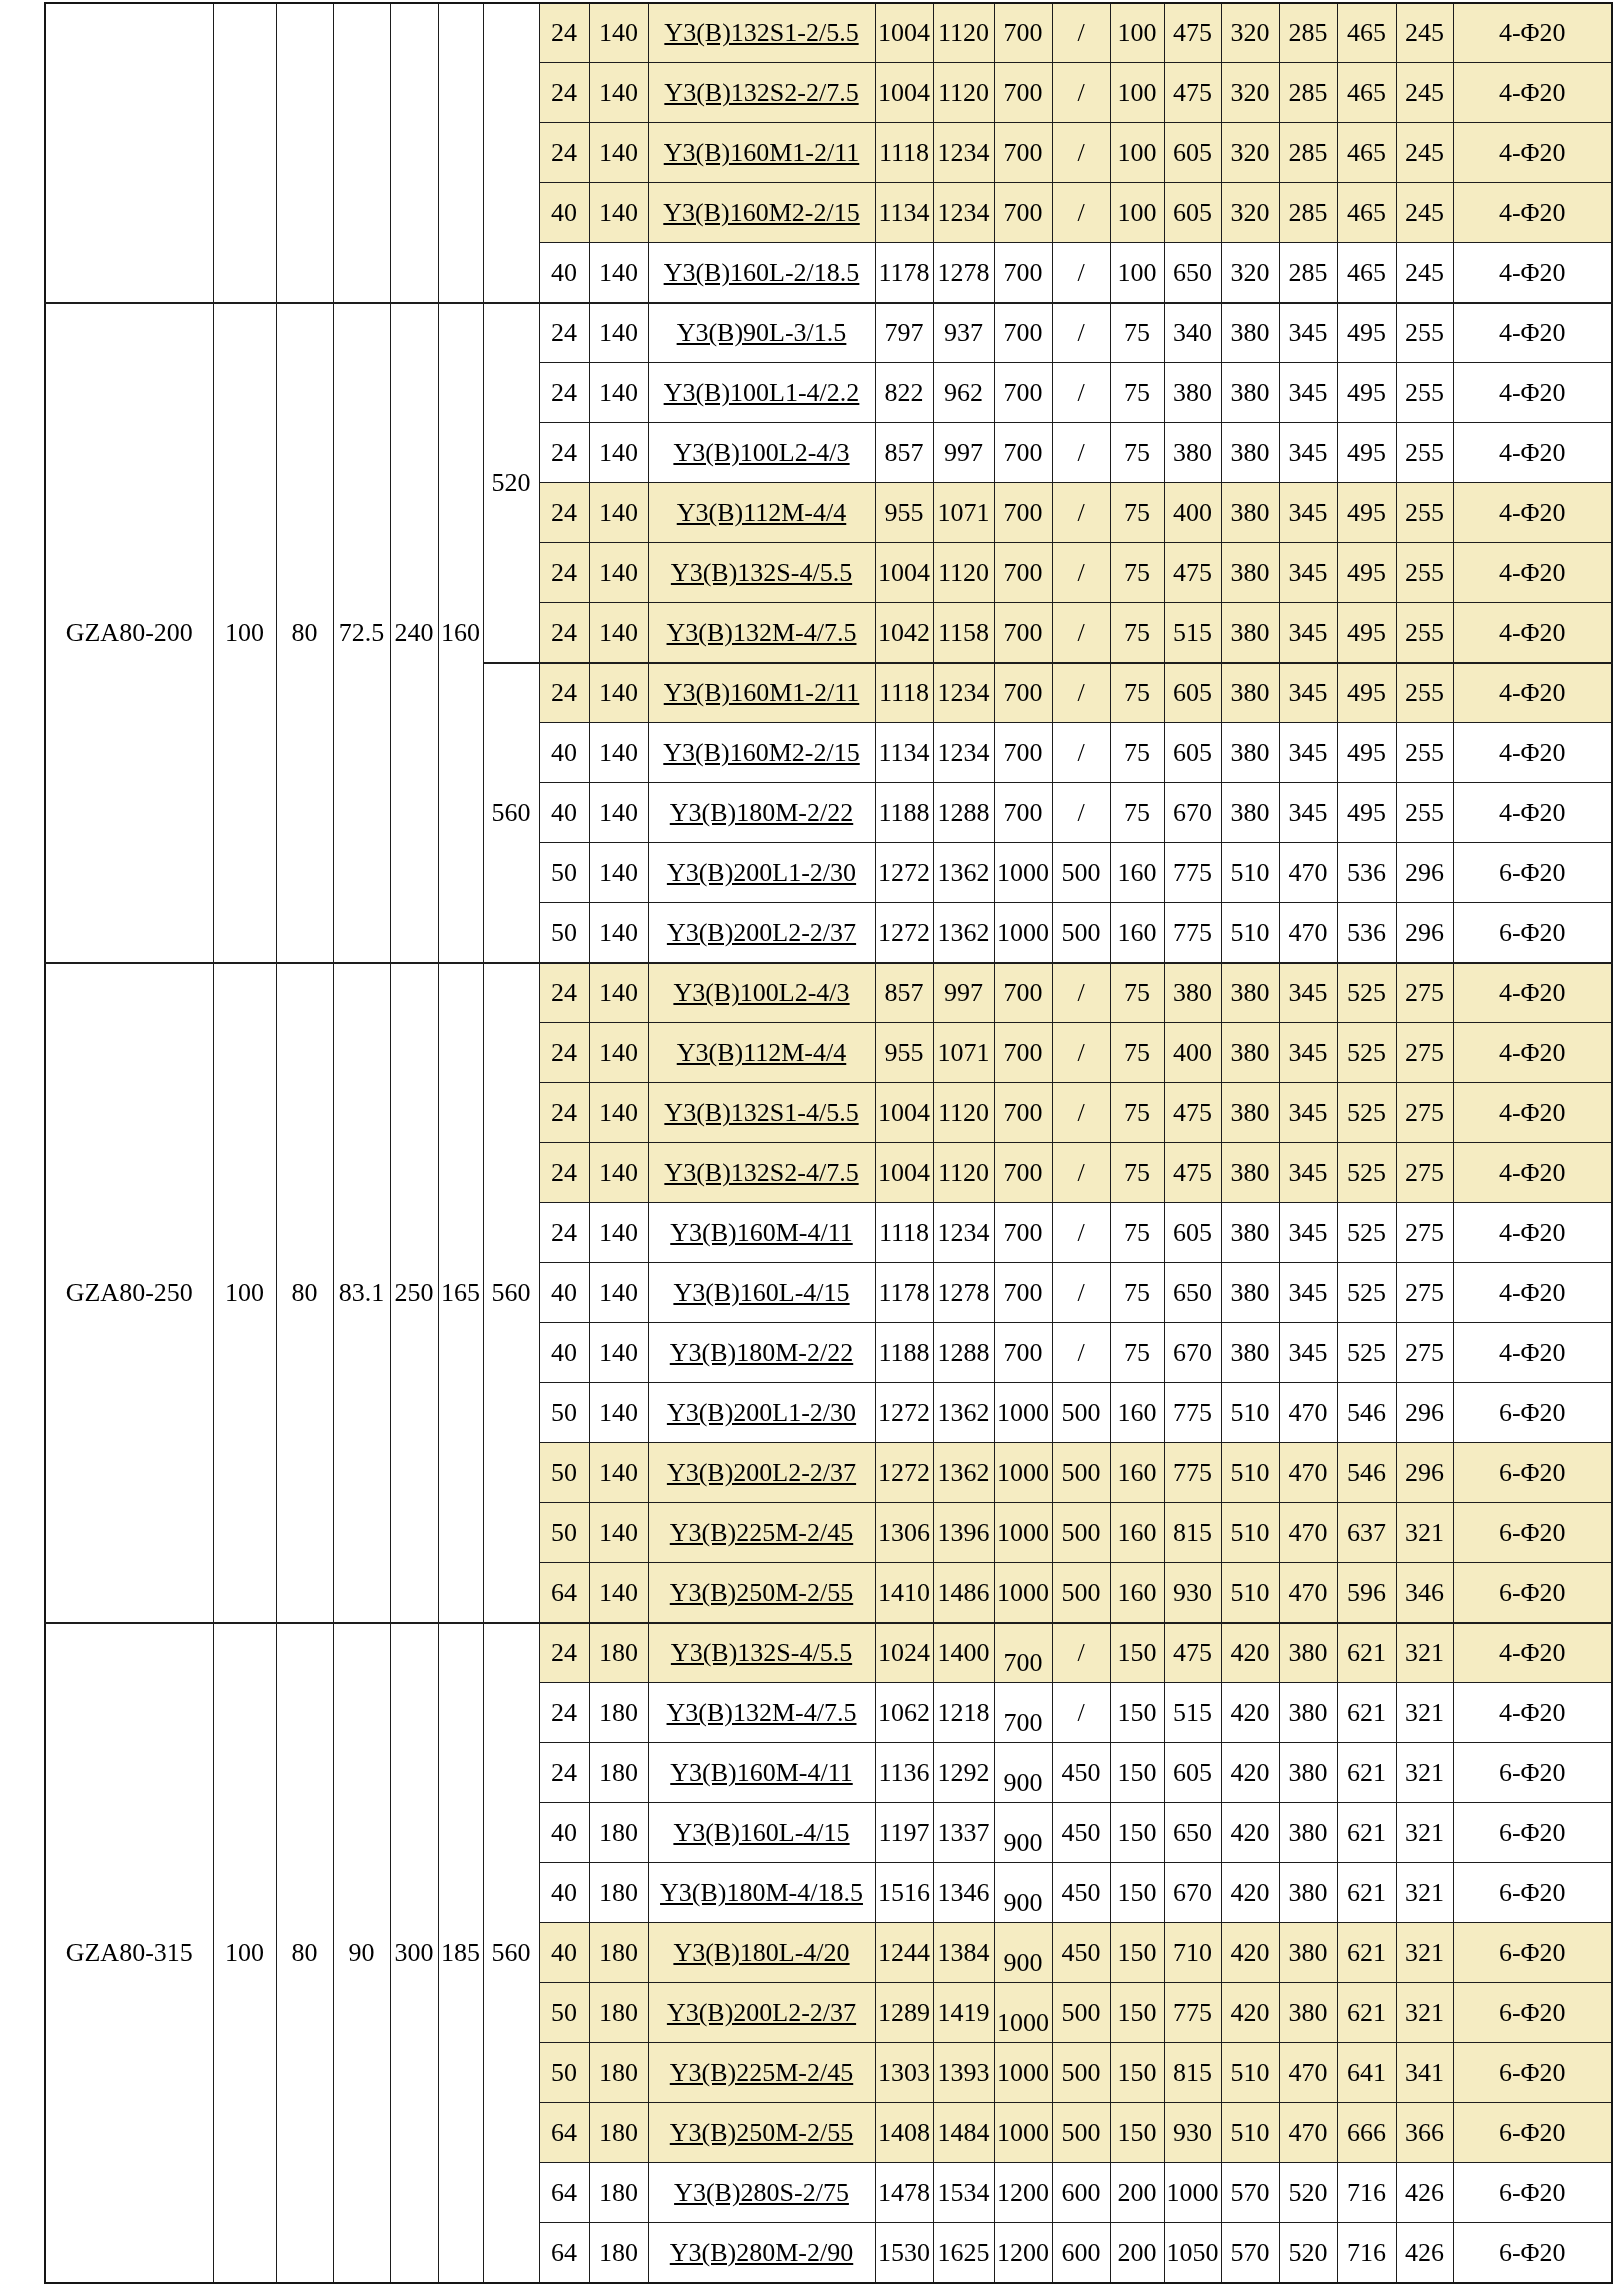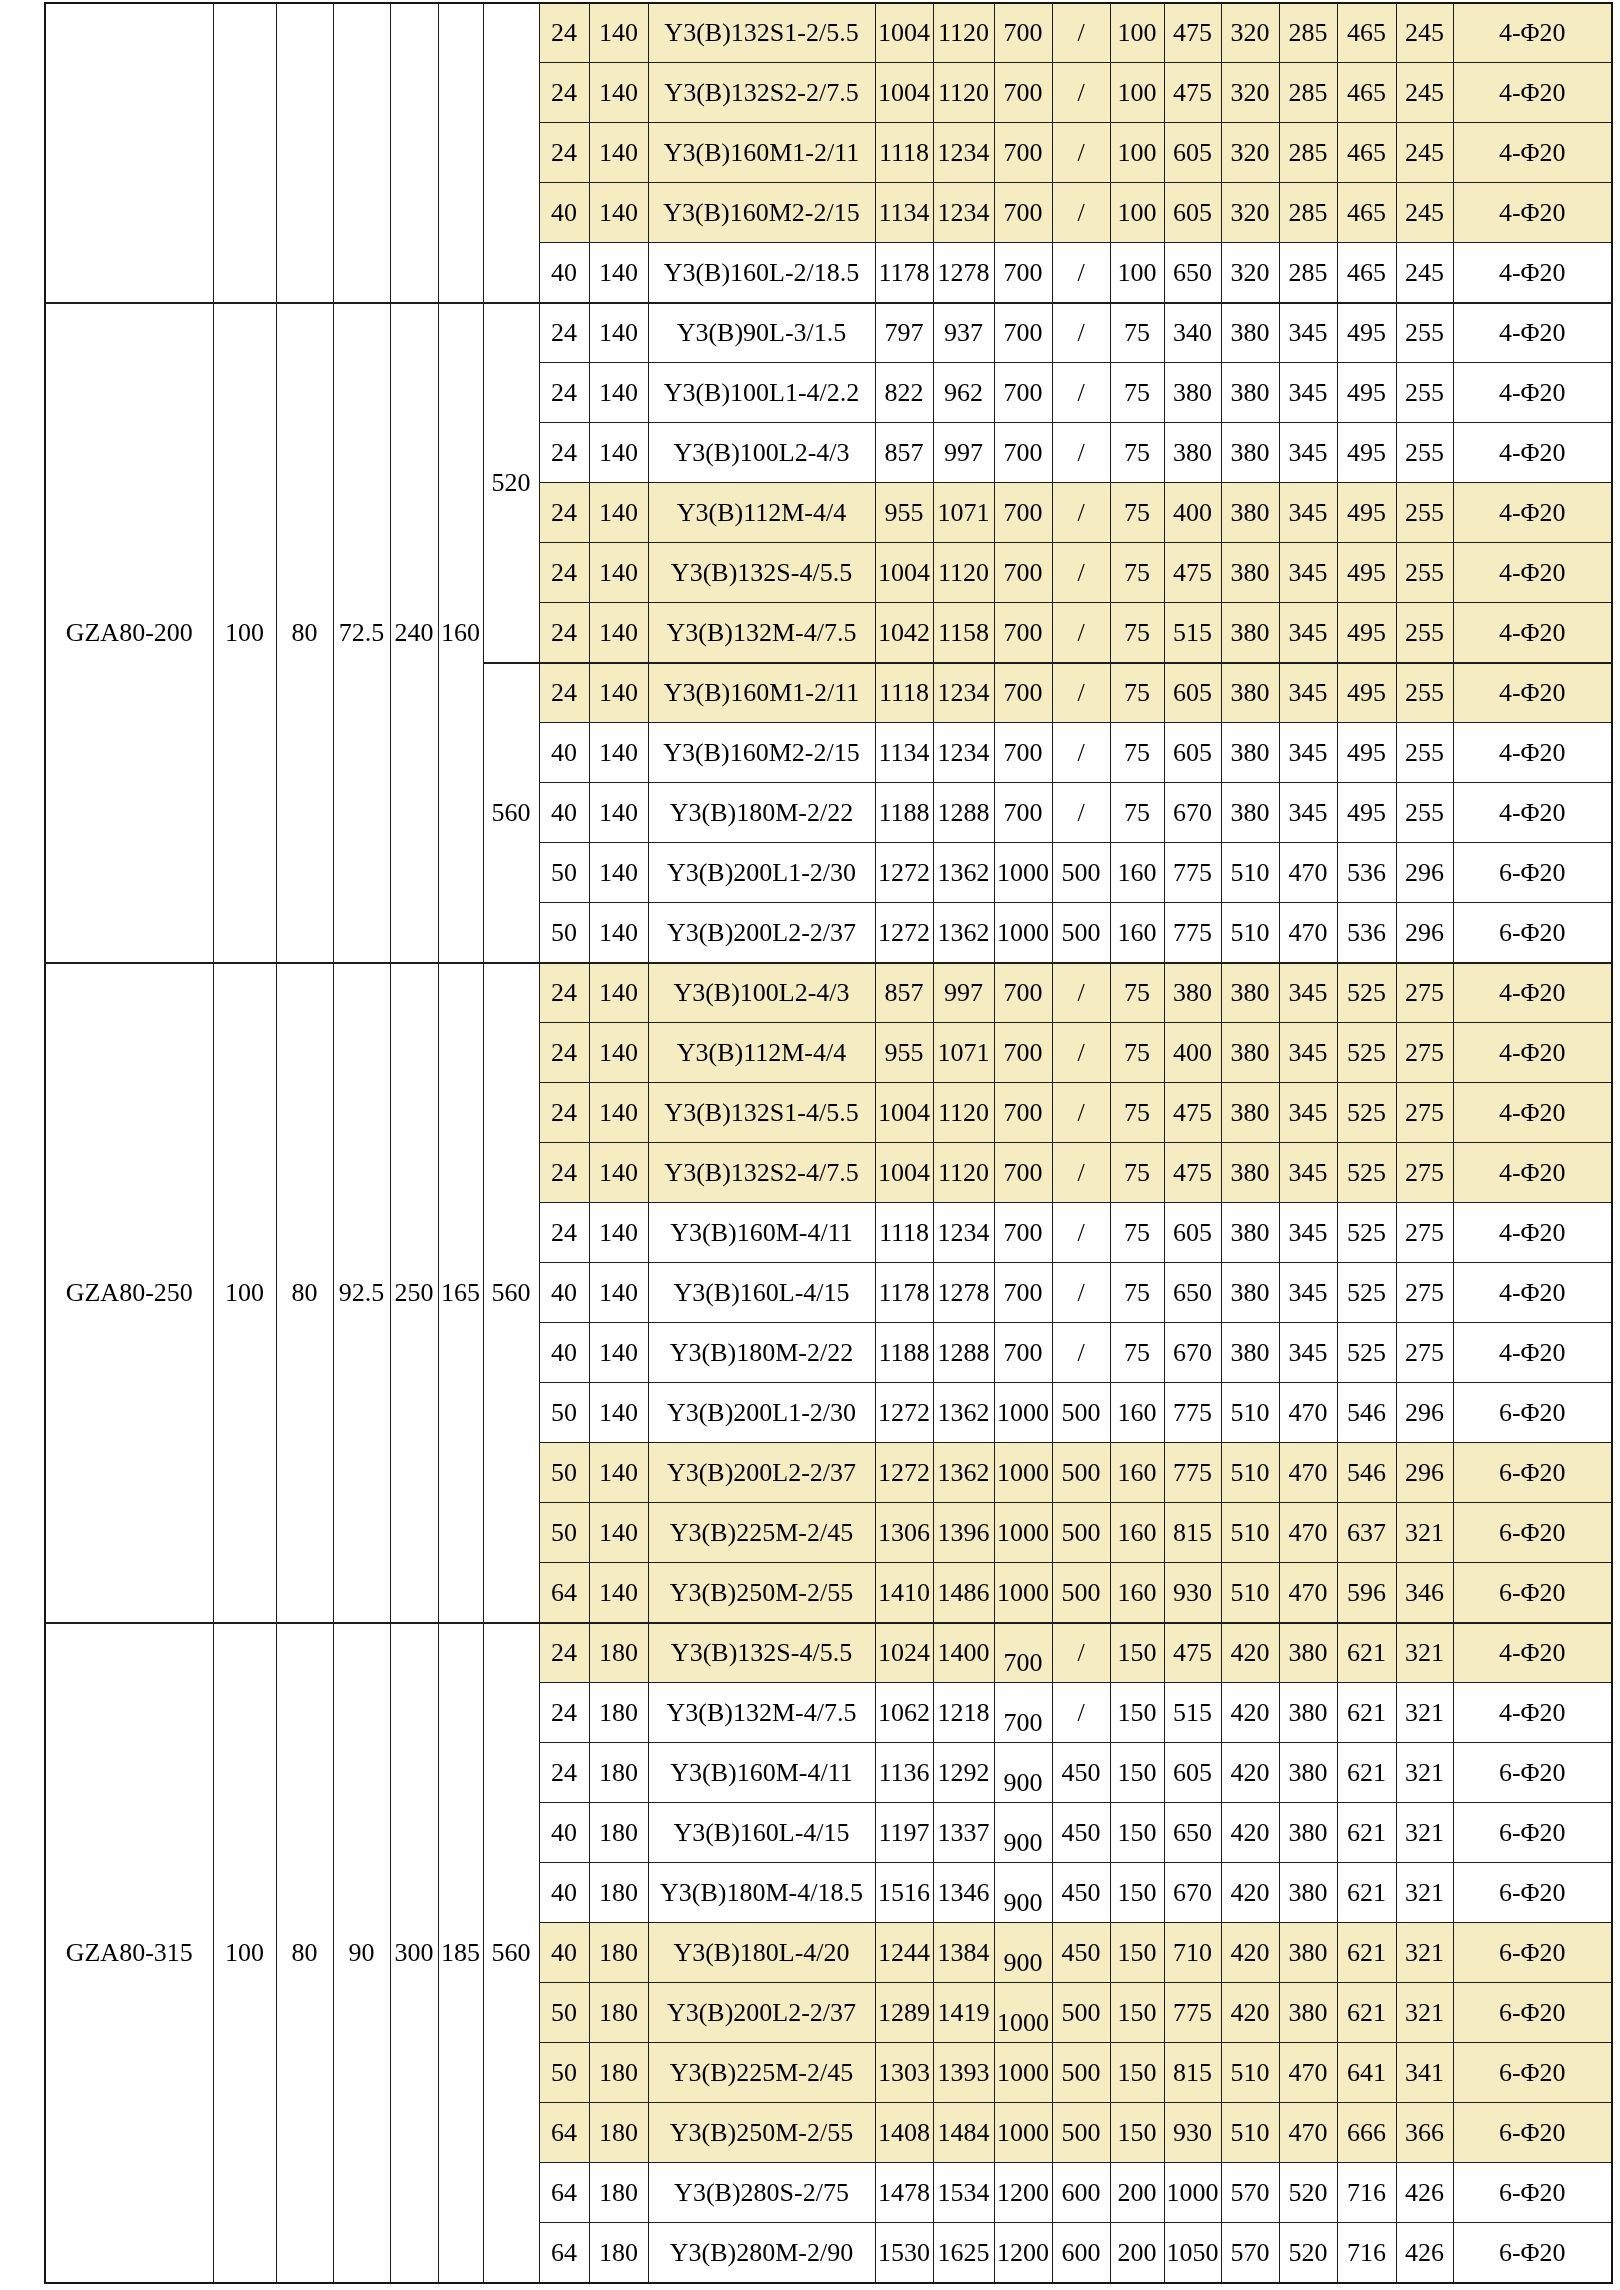--- a/index.html
+++ b/index.html
@@ -7,21 +7,21 @@
        font-family:"Liberation Serif",serif;color:#000;}
   #spec-table{border-collapse:collapse;table-layout:fixed;
        position:absolute;left:44px;top:1.8px;width:1569px;
        border:2.7px solid #151515;}
   #spec-table td{border:1.8px solid #1d1d1d;text-align:center;vertical-align:middle;
        font-size:26px;line-height:1.05;padding:0;overflow:hidden;background:#fff;}
   #spec-table tr{height:60px;}
   #spec-table td.hl{background:var(--hl,#F5ECC2);}
   #spec-table td.ssplit{border-top-width:2.7px;}
   #spec-table td.gsplit{border-top-width:2.7px;}
-  #spec-table td.motor{letter-spacing:0px;}
+  #spec-table td.motor{letter-spacing:0px;text-decoration:underline;}
   #spec-table td.drop .dv{display:inline-block;transform:translateY(9.9px);}
 </style>
 </head>
 <body>
 
 <table id="spec-table">
   <colgroup>
       <col style="width: 168px;">
       <col style="width: 63px;">
       <col style="width: 57px;">
@@ -313,21 +313,21 @@
         <td><span class="dv">510</span></td>
         <td><span class="dv">470</span></td>
         <td><span class="dv">536</span></td>
         <td><span class="dv">296</span></td>
         <td><span class="dv">6-Φ20</span></td>
       </tr>
       <tr>
         <td class="ssplit" rowspan="11"><span class="dv">GZA80-250</span></td>
         <td class="ssplit" rowspan="11"><span class="dv">100</span></td>
         <td class="ssplit" rowspan="11"><span class="dv">80</span></td>
-        <td class="ssplit" rowspan="11"><span class="dv">92.5</span></td>
+        <td class="ssplit" rowspan="11"><span class="dv">83.1</span></td>
         <td class="ssplit" rowspan="11"><span class="dv">250</span></td>
         <td class="ssplit" rowspan="11"><span class="dv">165</span></td>
         <td class="ssplit " rowspan="11"><span class="dv">560</span></td>
         <td class="hl ssplit"><span class="dv">24</span></td>
         <td class="hl ssplit"><span class="dv">140</span></td>
         <td class="hl ssplit motor"><span class="dv">Y3(B)100L2-4/3</span></td>
         <td class="hl ssplit"><span class="dv">857</span></td>
         <td class="hl ssplit"><span class="dv">997</span></td>
         <td class="hl ssplit"><span class="dv">700</span></td>
         <td class="hl ssplit"><span class="dv">/</span></td>

